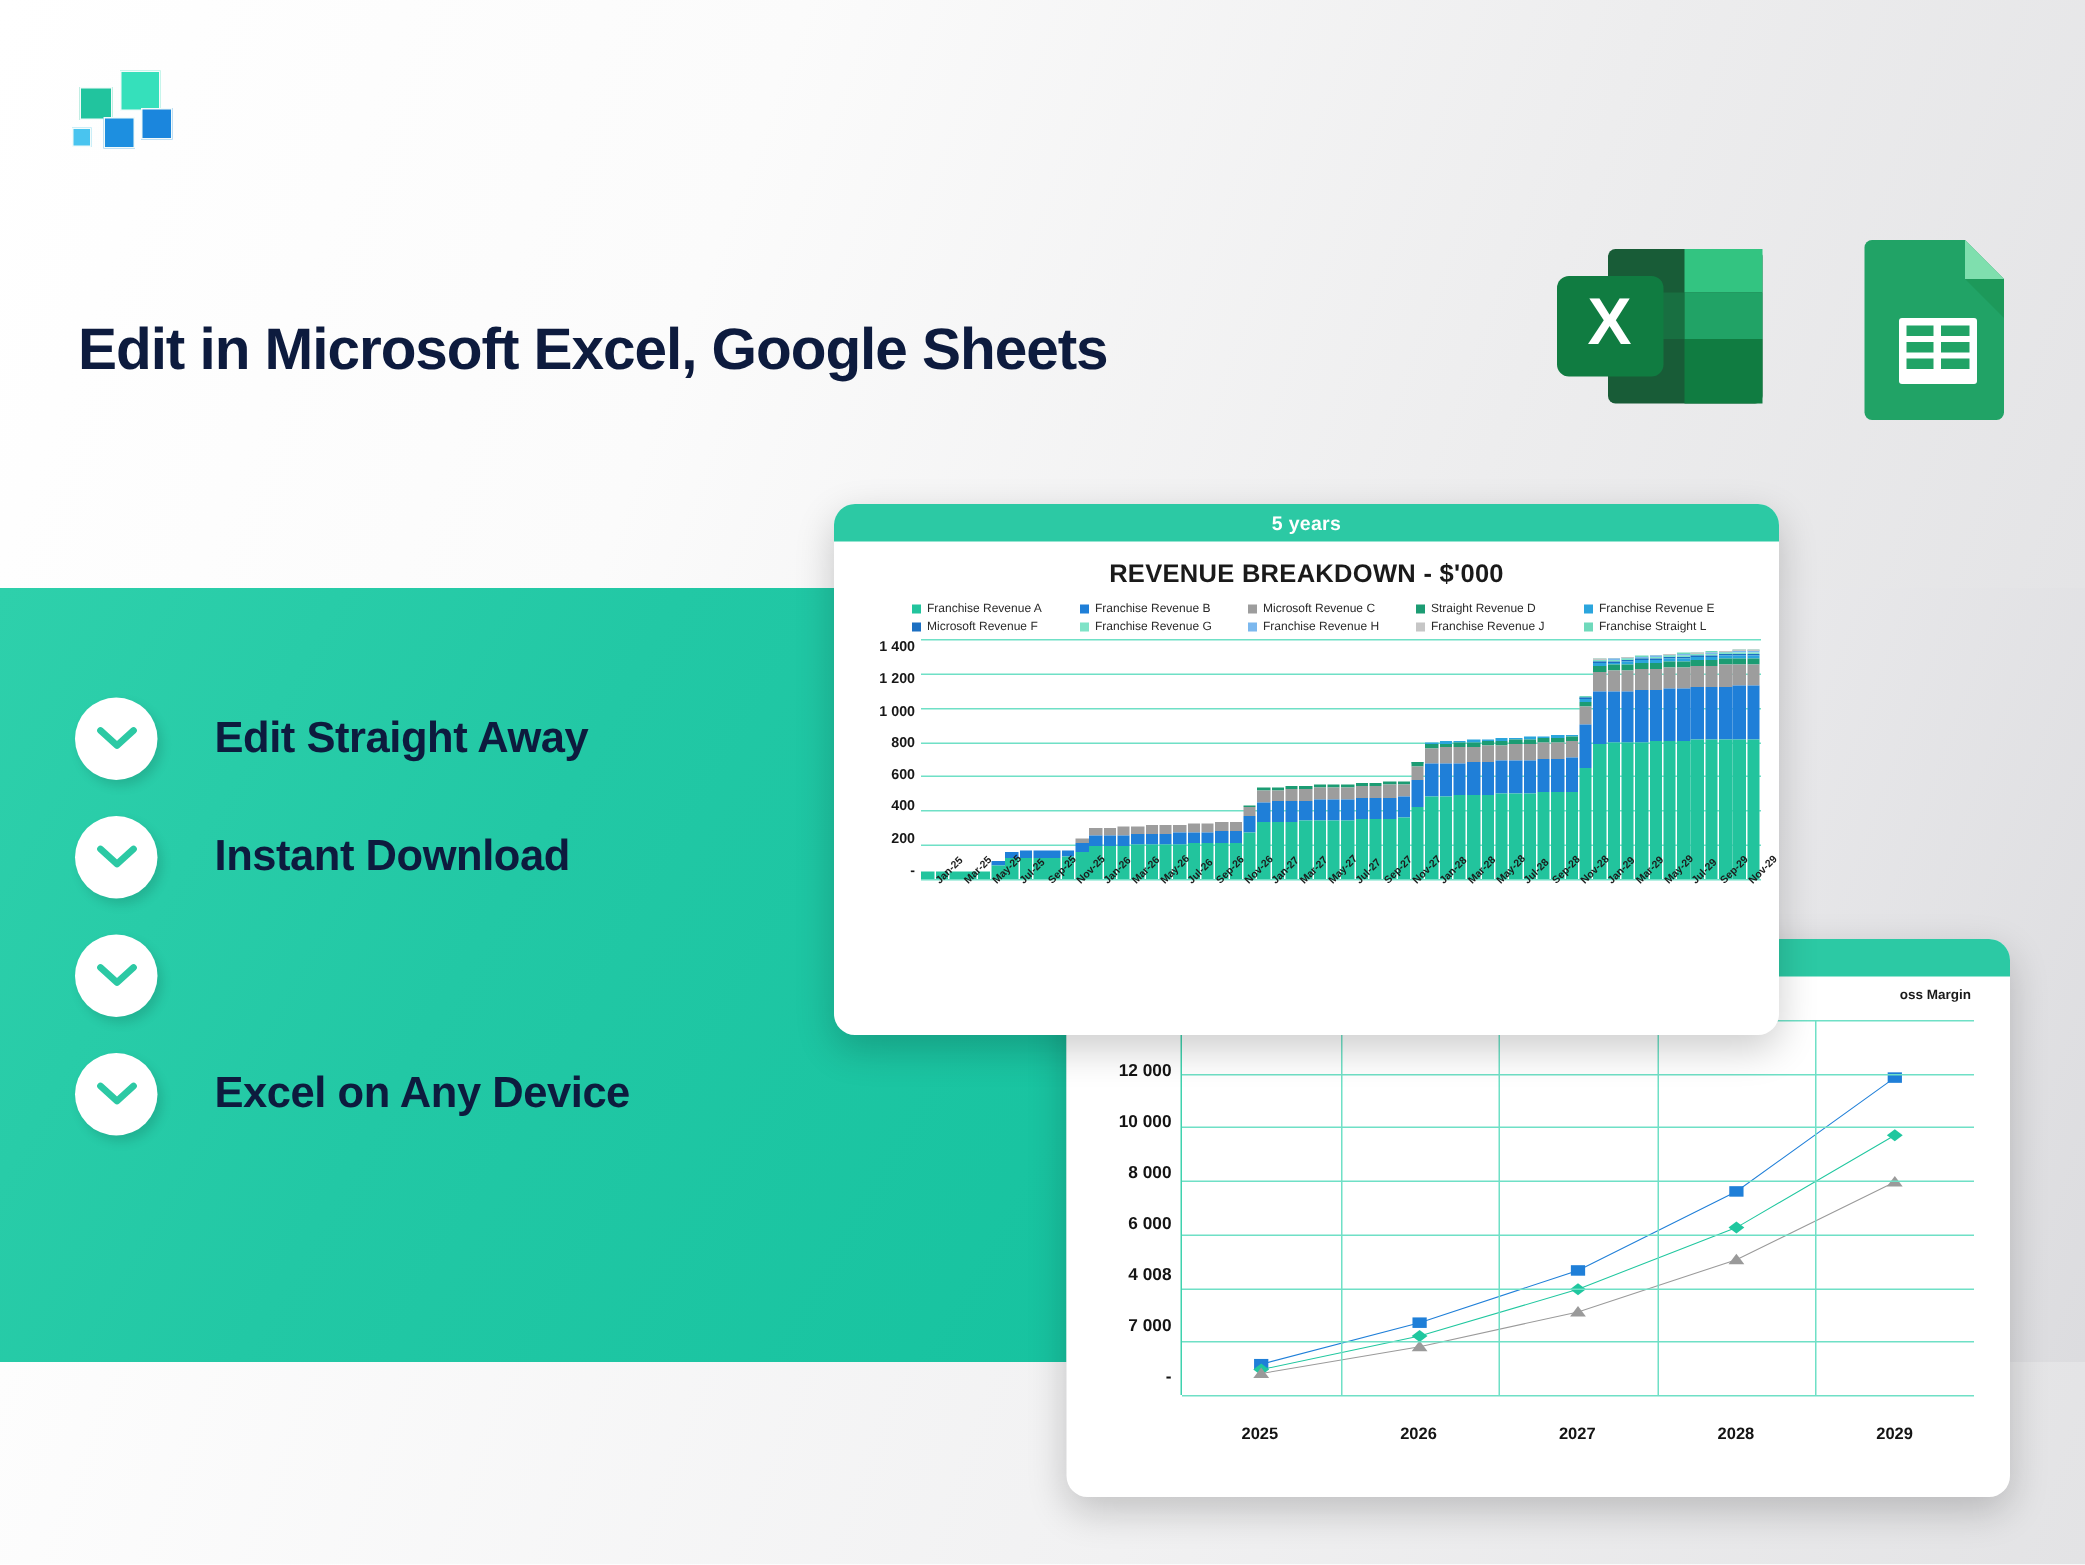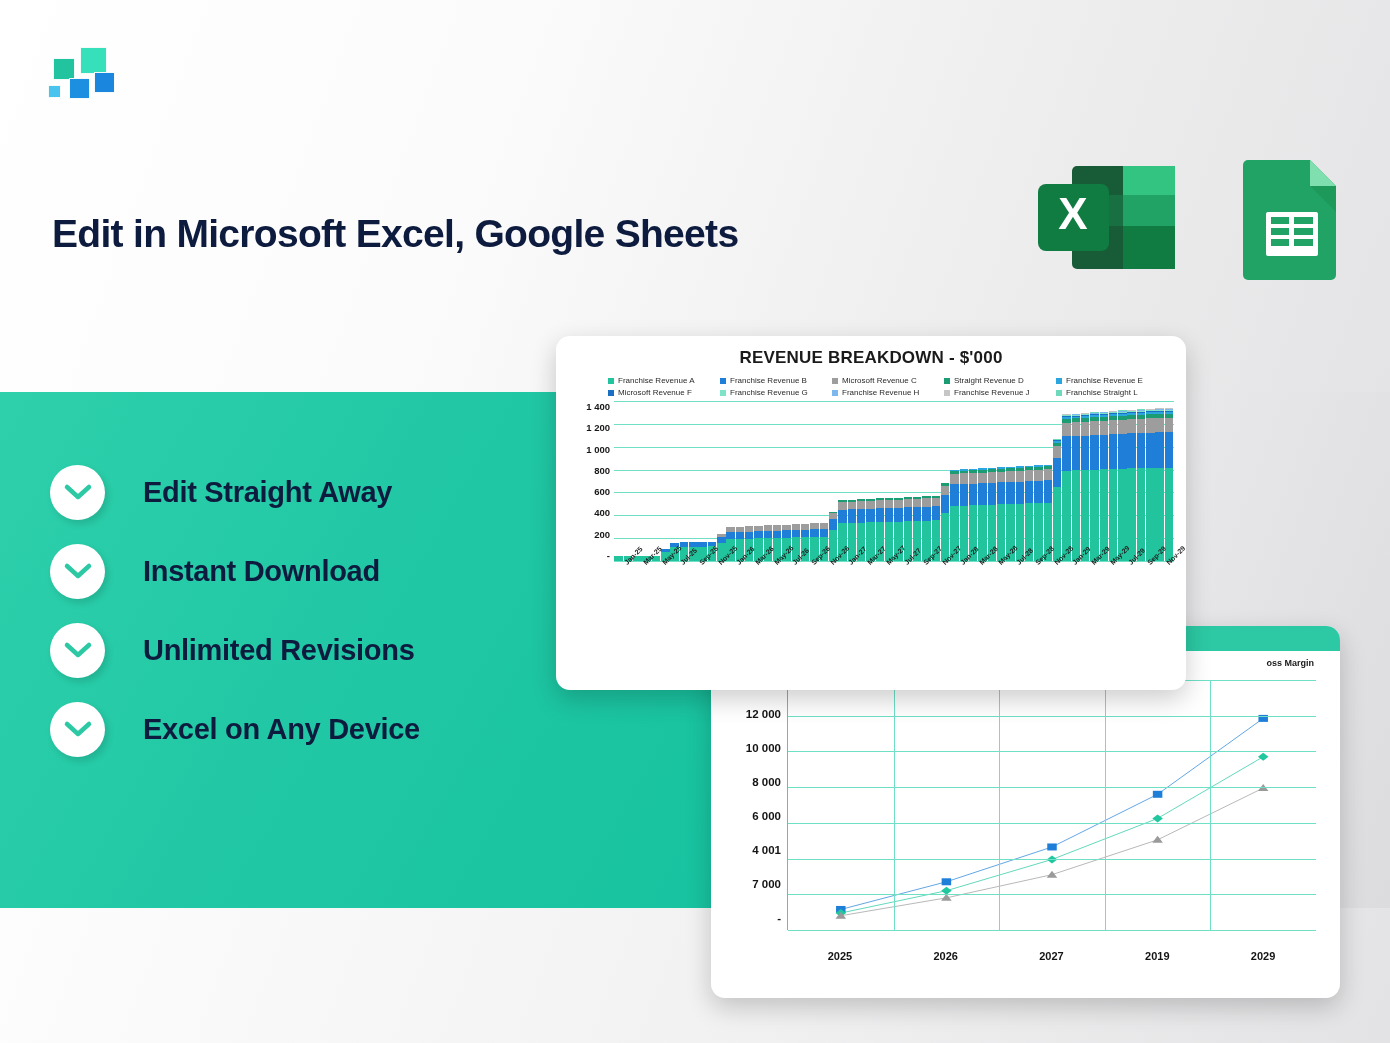--- a/index.html
+++ b/index.html
@@ -205,21 +205,20 @@
         </svg>
     </div>
     <div class="feature-label">Instant Download</div>
   </div>
   <div class="feature">
     <div class="chev-circle">
       <svg width="30" height="20" viewBox="0 0 30 20">
           <polyline points="4,5 15,15 26,5" fill="none" stroke="#2cc9a4" stroke-width="4.5" stroke-linecap="round" stroke-linejoin="round"></polyline>
         </svg>
     </div>
-    <div class="feature-label">Unlimited Revisions</div>
   </div>
   <div class="feature">
     <div class="chev-circle">
       <svg width="30" height="20" viewBox="0 0 30 20">
           <polyline points="4,5 15,15 26,5" fill="none" stroke="#2cc9a4" stroke-width="4.5" stroke-linecap="round" stroke-linejoin="round"></polyline>
         </svg>
     </div>
     <div class="feature-label">Excel on Any Device</div>
   </div>
 </div>
@@ -229,21 +228,21 @@
   <div class="growth-legend">
     <span class="legend-item">oss Margin</span>
   </div>
   <div class="growth-plot">
     <div class="g-ylabels" id="g-ylabels">
         <div>14 000</div>
         <div>12 000</div>
         <div>10 000</div>
         <div>8 000</div>
         <div>6 000</div>
-        <div>4 001</div>
+        <div>4 008</div>
         <div>7 000</div>
         <div>-</div>
       </div>
     <div class="g-area" id="g-area">
       <svg class="g-svg" id="g-svg" viewBox="0 0 100 100" preserveAspectRatio="none">
           <polyline points="10,91.78571428571429 30,80.71428571428571 50,66.78571428571428 70,45.714285714285715 90,15.357142857142861" fill="none" stroke="#1f7fd8" stroke-width="0.7" vector-effect="non-scaling-stroke"></polyline>
           <rect x="9.1" y="90.38571428571429" width="1.8" height="2.8" fill="#1f7fd8"></rect>
           <rect x="29.1" y="79.3142857142857" width="1.8" height="2.8" fill="#1f7fd8"></rect>
           <rect x="49.1" y="65.38571428571427" width="1.8" height="2.8" fill="#1f7fd8"></rect>
           <rect x="69.1" y="44.31428571428572" width="1.8" height="2.8" fill="#1f7fd8"></rect>
@@ -271,27 +270,28 @@
         <div class="hline" style="top: 250px;"></div>
         <div class="vline" style="left: 20%;"></div>
         <div class="vline" style="left: 40%;"></div>
         <div class="vline" style="left: 60%;"></div>
         <div class="vline" style="left: 80%;"></div>
       </div>
     <div class="g-xlabels" id="g-xlabels">
         <span>2025</span>
         <span>2026</span>
         <span>2027</span>
-        <span>2019</span>
+        <span>2028</span>
         <span>2029</span>
       </div>
   </div>
 </div>
 
 <div class="card" id="card-revenue">
+  <div class="card-header">5 years</div>
   <div class="card-title">REVENUE BREAKDOWN - $'000</div>
   <div class="legend-grid" id="rev-legend">
       <div class="legend-item">
         <span class="legend-swatch" style="background: rgb(34, 196, 157);"></span>
         <span>Franchise Revenue A</span>
       </div>
       <div class="legend-item">
         <span class="legend-swatch" style="background: rgb(31, 127, 216);"></span>
         <span>Franchise Revenue B</span>
       </div>

